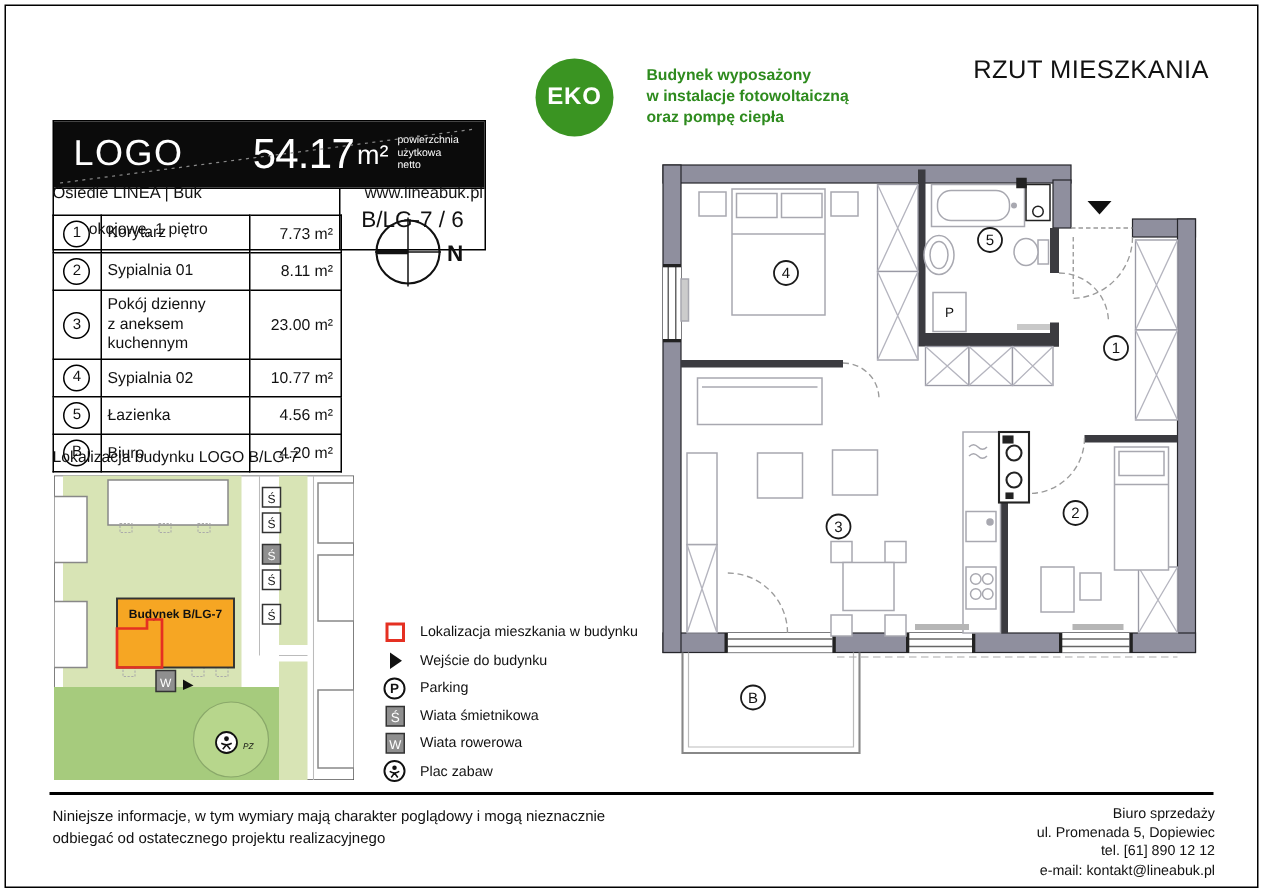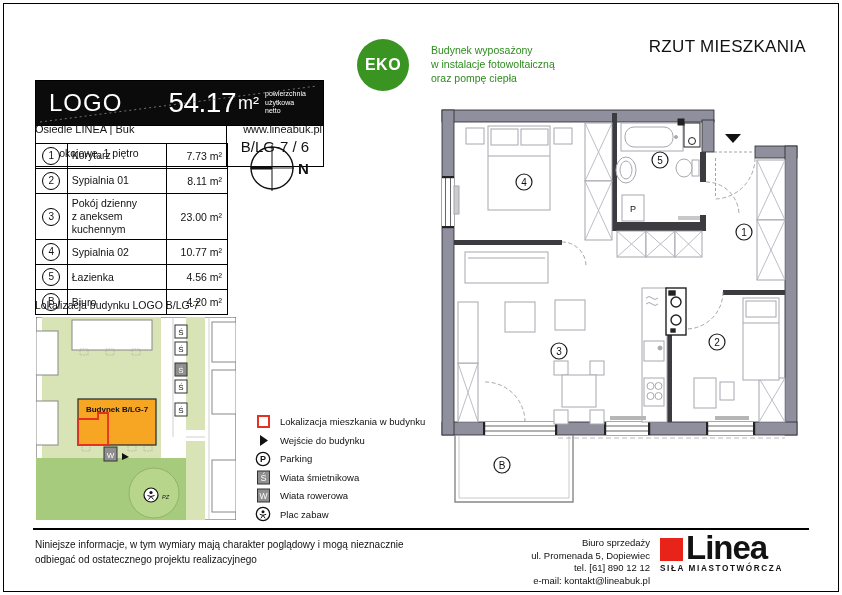--- a/index.html
+++ b/index.html
@@ -27,21 +27,21 @@
   .cell-name{width:100px;line-height:1.25;margin-top:48px;}
   .cell-area{width:54px;text-align:right;padding-right:5px !important;white-space:nowrap;}
   .circ{display:inline-block;width:16px;height:16px;border:1.4px solid #000;border-radius:50%;font-size:10px;line-height:15px;text-align:center;background:#fff;}
   .name2:empty{display:none;}
 
   
   .compass{position:absolute;left:245px;top:141px;}
 
   
   .eco-circle{position:absolute;left:357px;top:39px;width:52px;height:52px;border-radius:50%;background:#3a9422;color:#fff;font-weight:bold;font-size:16px;letter-spacing:.5px;display:flex;align-items:center;justify-content:center;}
-  .eco-text{position:absolute;left:431px;top:43px;font-size:10.5px;font-weight:normal;color:#2e8b1e;line-height:1.35;}
+  .eco-text{position:absolute;left:431px;top:43px;font-size:10.5px;font-weight:bold;color:#2e8b1e;line-height:1.35;}
 
   .page-title{position:absolute;right:36px;top:37px;font-size:17px;letter-spacing:.3px;}
 
   
   .loc-title{position:absolute;left:35px;top:299px;font-size:10.5px;}
   .map-wrap{position:absolute;left:36px;top:317px;}
 
   
   .legend{position:absolute;left:255px;top:414px;width:190px;display:flex;flex-direction:column;gap:3.5px;font-size:9.5px;}
   .legend-row{display:flex;align-items:center;gap:9px;height:15px;}
@@ -465,21 +465,14 @@
     <span>Niniejsze informacje, w tym wymiary mają charakter poglądowy i mogą nieznacznie</span><br>
     <span>odbiegać od ostatecznego projektu realizacyjnego</span>
   </div>
   <div class="foot-right">
     <div class="office">
       <span>Biuro sprzedaży</span><br>
       <span>ul. Promenada 5, Dopiewiec</span><br>
       <span>tel. [61] 890 12 12</span><br>
       <span>e-mail: kontakt@lineabuk.pl</span>
     </div>
-    <div class="brand">
-      <div class="brand-top">
-        <span class="brand-sq"></span>
-        <span class="brand-word">Linea</span>
-      </div>
-      <div class="brand-tag">SIŁA MIASTOTWÓRCZA</div>
-    </div>
   </div>
 </div>
 
 </body></html>

